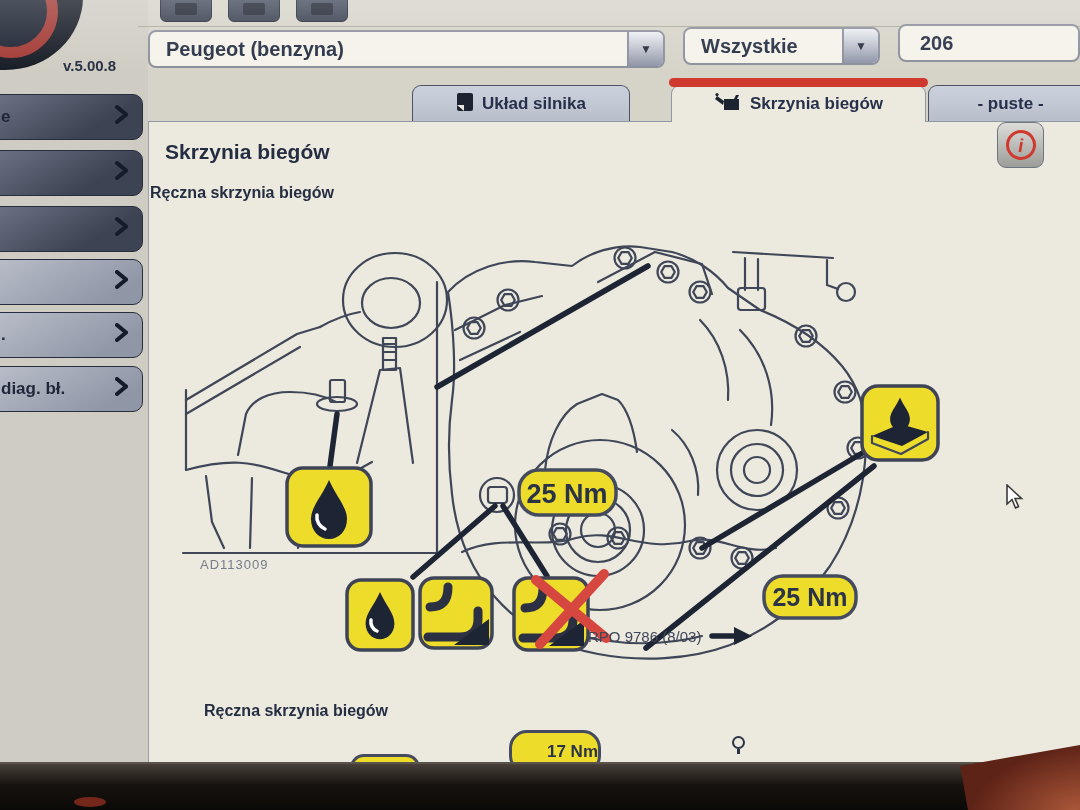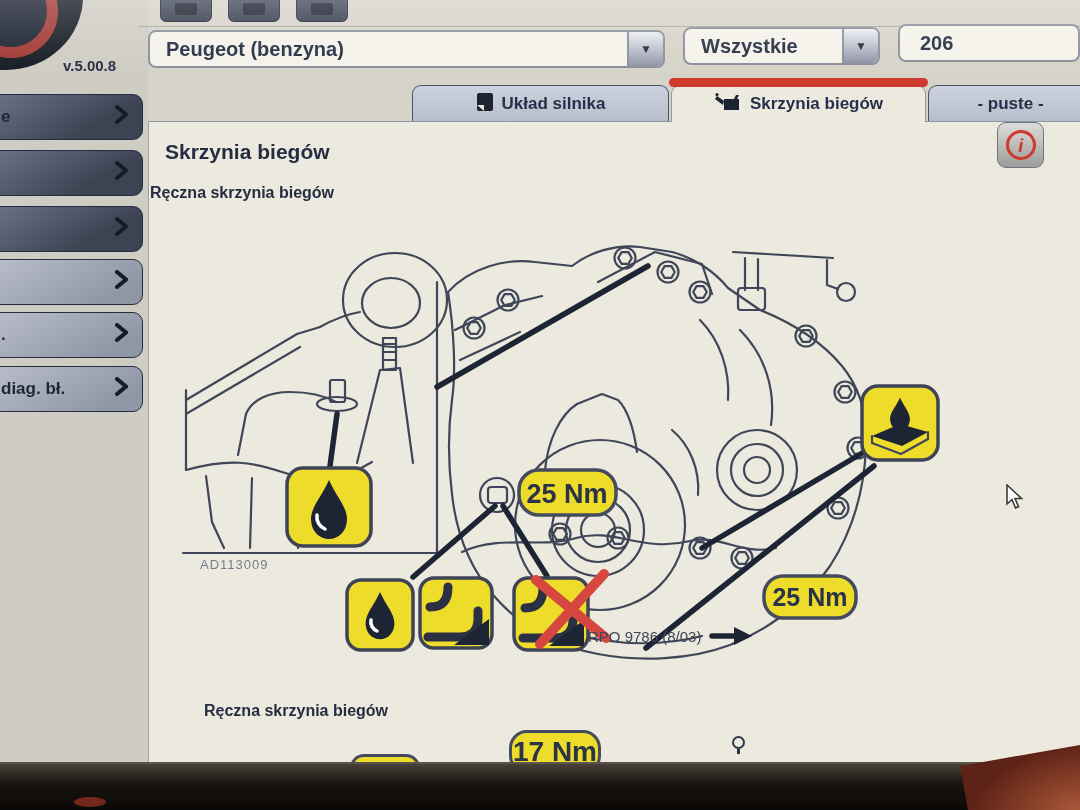--- a/index.html
+++ b/index.html
@@ -69,22 +69,22 @@
   .pill-text{font-family:"Liberation Sans",sans-serif;font-weight:bold;fill:#2b3347}
   .pipe{stroke:#2b3142;stroke-width:9;fill:none;stroke-linecap:round}
   .hl{stroke:#fff;stroke-width:3.5;fill:none;stroke-linecap:round}
   .red-x{stroke:#d6483f;stroke-width:10;fill:none;stroke-linecap:round}
   .code-text{font-family:"Liberation Sans",sans-serif;font-size:13px;fill:#767c8a;letter-spacing:1px}
   .note-text{font-family:"Liberation Sans",sans-serif;font-size:15px;fill:#3f465a}
   
   .footer-title{position:absolute;left:204px;top:702px;font-size:16px;font-weight:bold;z-index:5}
   .pill-17{position:absolute;left:509px;top:730px;width:92px;height:44px;
     border:3.5px solid #454b5e;border-radius:18px;background:var(--symbol-yellow,#eedc2b);
-    display:flex;align-items:center;justify-content:center;
-    font-size:28px;font-weight:bold;color:#2b3347;z-index:5}
+    display:flex;align-items:center;justify-content:flex-end;
+    font-size:17px;font-weight:bold;color:#2b3347;z-index:5}
   .partial-pill{position:absolute;left:350px;top:754px;width:70px;height:14px;
     border:3.5px solid #454b5e;border-bottom:none;border-radius:16px 16px 0 0;
     background:var(--symbol-yellow,#eedc2b);z-index:5}
   .small-ring{position:absolute;left:732px;top:736px;width:13px;height:13px;
     border:2.5px solid #2b3347;border-radius:50%;z-index:5}
   .small-ring::after{content:"";position:absolute;left:3px;top:11px;width:3px;height:5px;background:#2b3347}
   
   .cursor{position:absolute;left:1005px;top:484px;z-index:40}
   .glare{position:absolute;left:0;top:0;width:100%;height:75px;z-index:30;pointer-events:none;
     background:linear-gradient(180deg,rgba(255,255,255,.22),rgba(255,255,255,0))}
@@ -158,21 +158,21 @@
   <div class="select" style="left:683px;top:27px;width:197px">
     <span class="val">Wszystkie</span>
     <span class="arrow-btn">
         <span>▼</span>
       </span>
   </div>
   <div class="field" style="left:898px;top:24px;width:182px">
     <span class="val">206</span>
   </div>
 
-  <div class="tab" style="left:412px;width:257px">
+  <div class="tab" style="left:412px;width:218px">
     <span><svg width="18" height="20" viewBox="0 0 18 20">
           <rect x="1" y="1" width="16" height="18" rx="2" fill="#1c2331"></rect>
           <path d="M1,13 L8,19 L8,13 Z" fill="#e9e7dd"></path>
         </svg></span>
     <span>Układ silnika</span>
   </div>
   <div class="tab active" style="left:671px;width:255px">
     <span class="red-bar"></span>
     <span><svg width="28" height="20" viewBox="0 0 28 20">
           <path d="M10,7 h10 l2,-4 h3 l-2,4 h2 v11 h-15 z" fill="#1c2331"></path>

